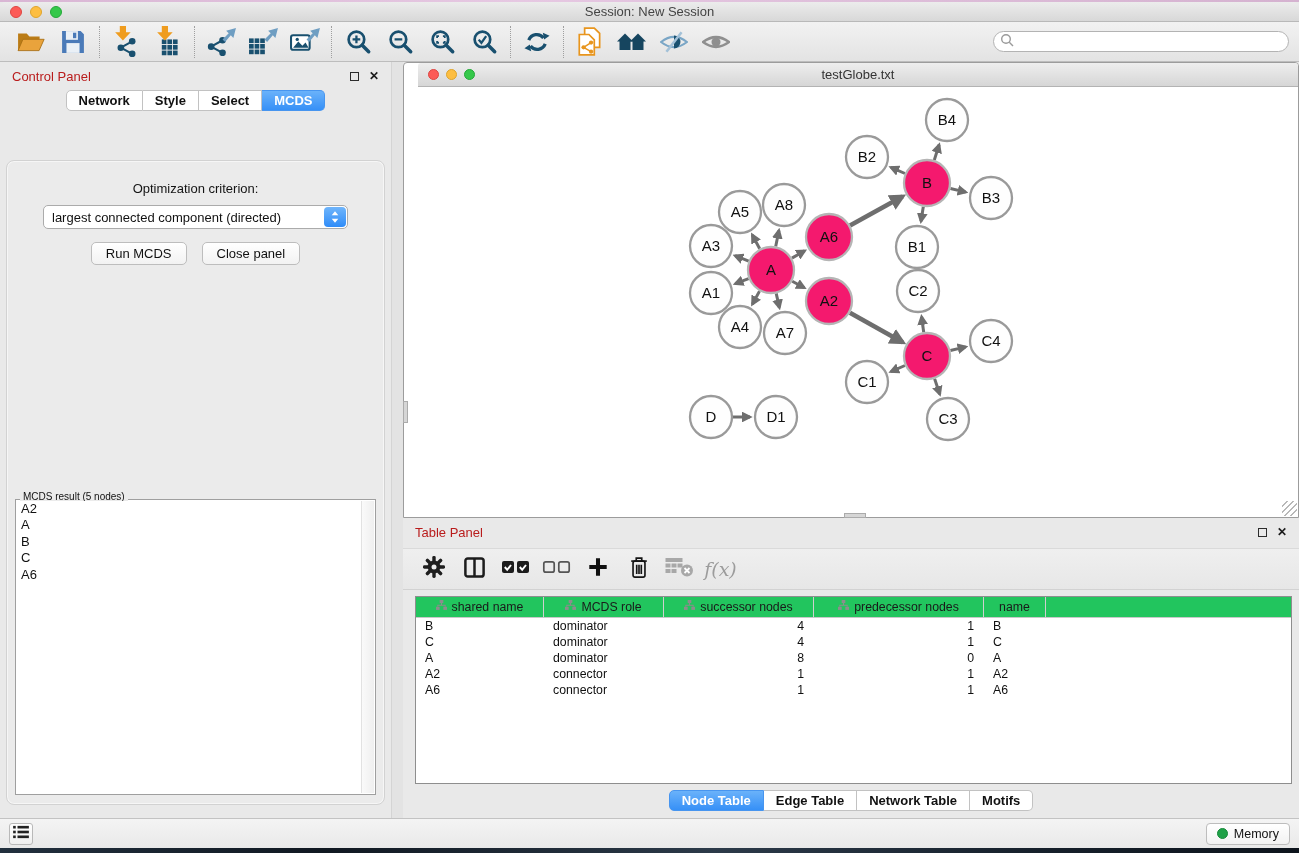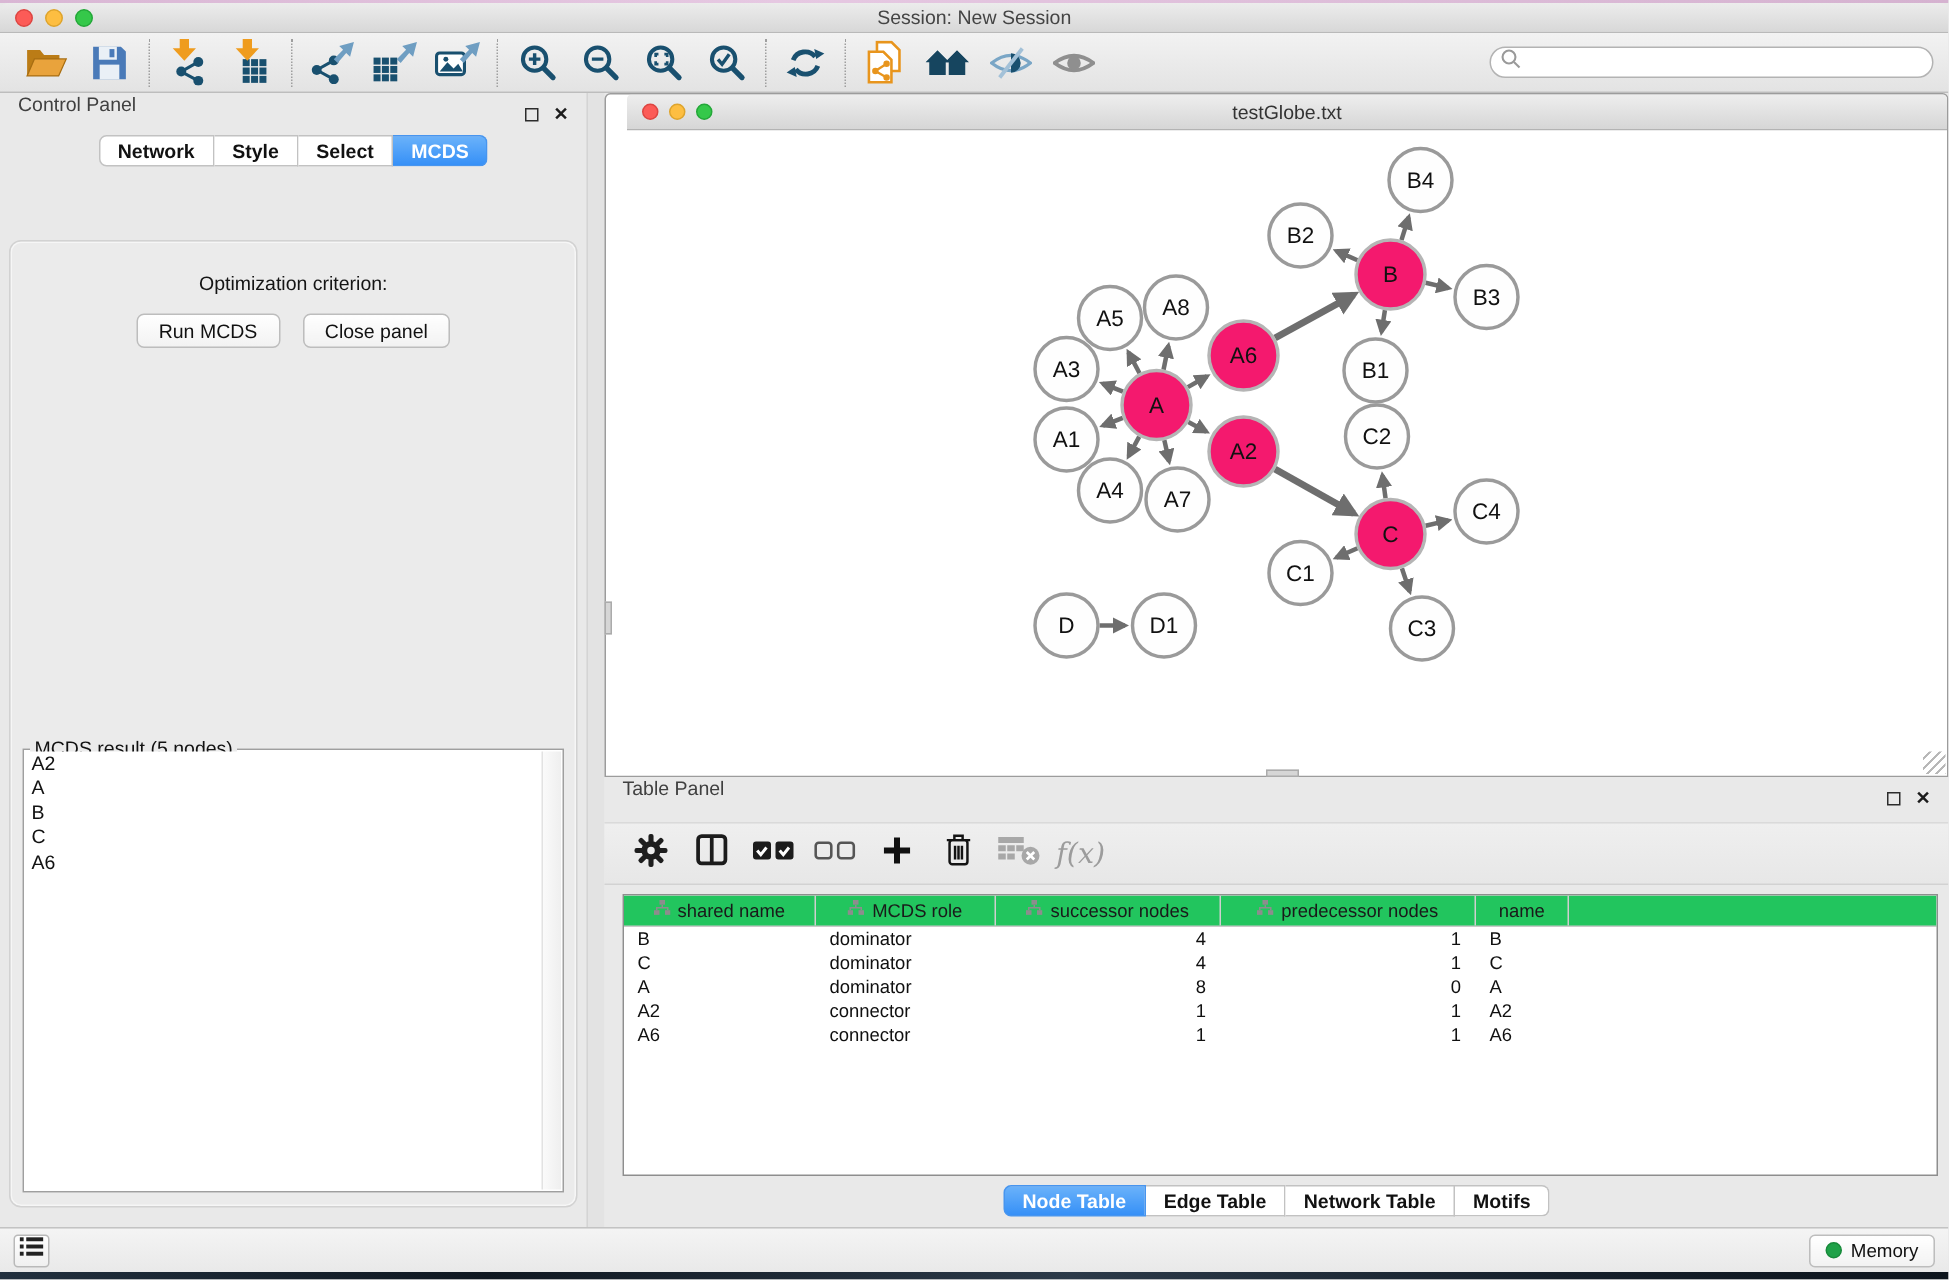--- a/index.html
+++ b/index.html
@@ -35,21 +35,21 @@
   .search-box { margin-left:auto; width:296px; height:21px; border:1px solid #b3b3b3; border-radius:11px;
     background:#fff; display:flex; align-items:center; padding:0 6px; }
   .search-box input { border:none; outline:none; flex:1; font-size:12px; font-family:inherit; background:transparent; }
 
   
   .main { position:absolute; top:60px; left:0; right:0; bottom:30px; }
   .gap-strip { position:absolute; left:391px; top:0; width:12px; height:100%; background:#e3e3e3; border-left:1px solid #d4d4d4; }
 
   
   .cp { position:absolute; left:0; top:0; width:391px; height:100%; background:#e9e9e9; }
-  .panel-header { height:28px; display:flex; padding:0 12px; font-size:13px; color:#404040; }
+  .panel-header { height:28px; display:flex; align-items:center; padding:0 12px; font-size:13px; color:#b91c1c; }
   .panel-header .hdr-icons { margin-left:auto; display:flex; align-items:center; gap:10px; }
   .float-ic { width:9px; height:9px; border:1.5px solid #2c2c2c; display:inline-block; }
   .x-ic { font-size:12px; font-weight:bold; color:#1b1b1b; line-height:9px; }
   .x-ic::before { content:"\2715"; }
 
   .seg { display:flex; justify-content:center;font-weight:bold; }
   .seg .tab { background:#fff; border:1px solid #c2c2c2; border-left:none; padding:2px 12px; font-size:13px; color:#111; cursor:default; white-space:nowrap;}
   .seg .tab:first-child { border-left:1px solid #c2c2c2; border-radius:5px 0 0 5px; }
   .seg .tab:last-child { border-radius:0 5px 5px 0; }
   .seg .tab.active { background:linear-gradient(#6ab2fa,#3690f7); color:#fff; border-color:#4795ef; }
@@ -61,21 +61,21 @@
     display:flex; align-items:center; font-size:13px; color:#111; overflow:hidden; cursor:default;}
   .dropdown .dd-text { flex:1; padding-left:8px; white-space:nowrap; }
   .dd-cap { width:22px; align-self:stretch; background:linear-gradient(#6fb5fb,#2f8cf8); border-radius:4px;
     margin:1px; display:flex; align-items:center; justify-content:center; }
   .btn-row { display:flex; justify-content:center; gap:15px; margin-top:13px; }
   .push-btn { background:linear-gradient(#ffffff,#f2f2f2); border:1px solid #bdbdbd; border-radius:5px;
     font-size:13px; color:#111; padding:3px 14px; font-family:inherit; cursor:default; }
 
   .result-fs { position:absolute; left:8px; right:8px; top:338px; bottom:9px; border:1px solid #9f9f9f;
     background:#fff; }
-  .result-fs legend { position:absolute; top:-9px; left:4px; background:#ebebeb; font-size:13px; color:#111; padding:0 3px; }
+  .result-fs legend { position:absolute; top:-9px; left:4px; background:#ebebeb; font-size:10px; color:#111; padding:0 3px; }
   .result-list { position:absolute; inset:1px; background:#fff; overflow:hidden; }
   .result-list div { font-size:13px; color:#111; line-height:16.4px; padding-left:4px; }
   .result-scroll { position:absolute; top:1px; bottom:1px; right:1px; width:13px;
     background:linear-gradient(90deg,#fafafa,#efefef); border-left:1px solid #e2e2e2; }
 
   
   .right-col { position:absolute; left:403px; top:0; right:0; height:100%; }
   .net-win { position:absolute; top:0; left:0; right:0; height:456px; border:1px solid #9c9c9c;
     background:#fff; border-radius:4px 4px 0 0;padding-left:14px; }
   .net-titlebar { height:24px; background:linear-gradient(#eeeeee,#d6d6d6); border-bottom:1px solid #b3b3b3;
@@ -342,20 +342,29 @@
         </span>
       </div>
       <div class="seg">
           <div class="tab">Network</div>
           <div class="tab">Style</div>
           <div class="tab">Select</div>
           <div class="tab active">MCDS</div>
         </div>
       <div class="cp-body">
         <div class="opt-label">Optimization criterion:</div>
+        <div class="dropdown">
+          <span class="dd-text">largest connected component (directed)</span>
+          <span class="dd-cap">
+            <svg width="10" height="14" viewBox="0 0 10 14">
+                <path d="M5 1.3L8.3 5.2H1.7z" fill="#fff"></path>
+                <path d="M5 12.7L8.3 8.8H1.7z" fill="#fff"></path>
+              </svg>
+          </span>
+        </div>
         <div class="btn-row">
           <button class="push-btn">Run MCDS</button>
           <button class="push-btn">Close panel</button>
         </div>
         <div class="result-fs">
           <legend>MCDS result (5 nodes)</legend>
           <div class="result-list">
               <div>A2</div>
               <div>A</div>
               <div>B</div>

